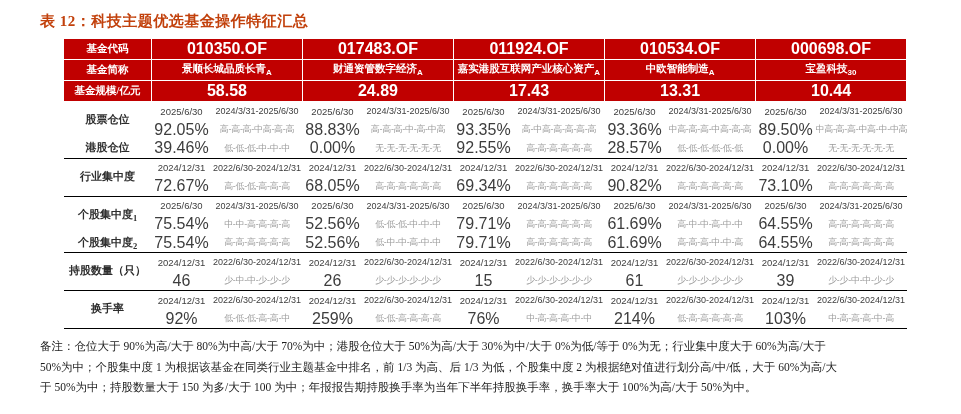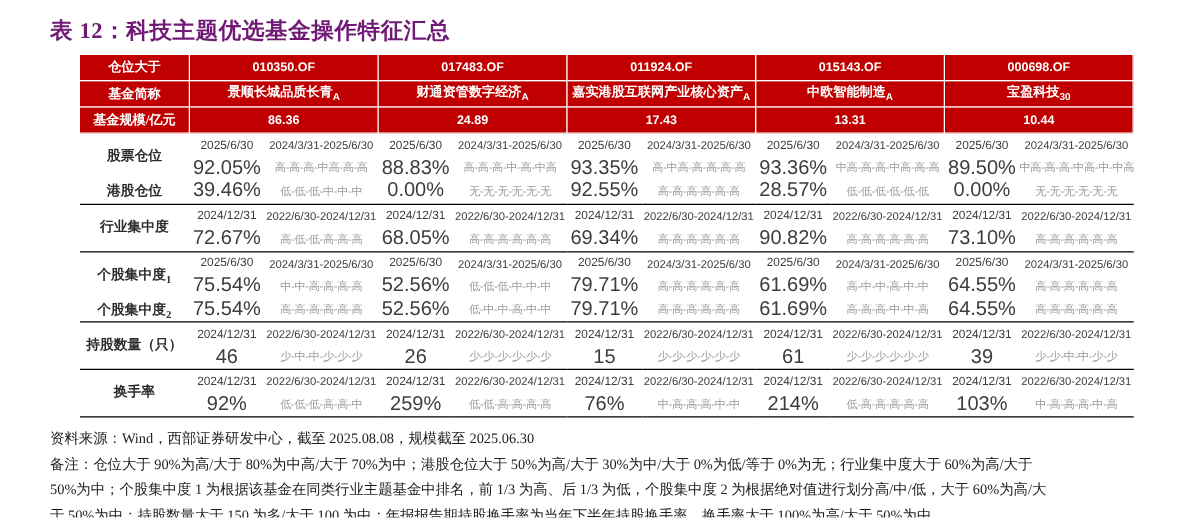--- a/index.html
+++ b/index.html
@@ -1,28 +1,28 @@
 <!DOCTYPE html>
 <html><head>
 <meta charset="utf-8">
 <style>
   html,body{margin:0;padding:0;background:#ffffff;}
   body{width:961px;height:414px;overflow:hidden;
        font-family:"Liberation Sans","DejaVu Sans",sans-serif;}
   .page{padding:10px 0 0 40px;}
-  .title{color:#701a75;font-size:18px;font-weight:bold;
+  .title{color:#c2410c;font-size:15px;font-weight:bold;
          font-family:"Liberation Serif","DejaVu Serif",serif;
          margin:2px 0 7px 0;letter-spacing:.5px;}
   table.fund{border-collapse:collapse;table-layout:fixed;width:843px;margin-left:23px;}
   table.fund td{padding:0;text-align:center;vertical-align:middle;white-space:nowrap;overflow:visible;}
   
   thead td{background:#c00000;color:#ffffff;border:1.5px solid #ffffff;
            font-weight:bold;height:20px;}
   thead td.hl{font-size:10.5px;font-family:"Liberation Serif","DejaVu Serif",serif;}
-  thead td.hv{font-size:10px;}
+  thead td.hv{font-size:16px;}
   thead td.hn{font-size:10.5px;margin-top:45px;}
   sub.ns{font-size:8px;}
   sub.ls{font-size:8.5px;color:inherit;}
   
   tbody td{height:18.5px;}
   tbody.grp{border-top:1.2px solid #000;}
   tbody.grp.first{border-top:none;margin-top:28px;}
   tbody.grp.last{border-bottom:1.6px solid #000;}
   td.lbl{font-weight:bold;color:#2d2d2d;font-size:11px;
          font-family:"Liberation Serif","DejaVu Serif",serif;}
@@ -52,38 +52,38 @@
       <col style="width:60px">
         <col style="width:91px">
       <col style="width:60px">
         <col style="width:91px">
       <col style="width:60px">
         <col style="width:91px">
     </colgroup>
 
     <thead>
       <tr>
-        <td class="hl">仓位大于</td>
+        <td class="hl">基金代码</td>
         <td class="hv" colspan="2">010350.OF</td>
         <td class="hv" colspan="2">017483.OF</td>
         <td class="hv" colspan="2">011924.OF</td>
-        <td class="hv" colspan="2">015143.OF</td>
+        <td class="hv" colspan="2">010534.OF</td>
         <td class="hv" colspan="2">000698.OF</td>
       </tr>
       <tr>
         <td class="hl">基金简称</td>
         <td class="hn" colspan="2"><span>景顺长城品质长青</span><sub class="ns">A</sub></td>
         <td class="hn" colspan="2"><span>财通资管数字经济</span><sub class="ns">A</sub></td>
         <td class="hn" colspan="2"><span>嘉实港股互联网产业核心资产</span><sub class="ns">A</sub></td>
         <td class="hn" colspan="2"><span>中欧智能制造</span><sub class="ns">A</sub></td>
         <td class="hn" colspan="2"><span>宝盈科技</span><sub class="ns">30</sub></td>
       </tr>
       <tr>
         <td class="hl">基金规模/亿元</td>
-        <td class="hv" colspan="2">86.36</td>
+        <td class="hv" colspan="2">58.58</td>
         <td class="hv" colspan="2">24.89</td>
         <td class="hv" colspan="2">17.43</td>
         <td class="hv" colspan="2">13.31</td>
         <td class="hv" colspan="2">10.44</td>
       </tr>
     </thead>
 
     <tbody class="grp first">
       <tr>
         <td class="lbl" rowspan="2"><span>股票仓位</span><sub class="ls"></sub></td>
@@ -245,19 +245,18 @@
         <td class="sv">中-高-高-高-中-中</td>
         <td class="pv">214%</td>
         <td class="sv">低-高-高-高-高-高</td>
         <td class="pv">103%</td>
         <td class="sv">中-高-高-高-中-高</td>
       </tr>
     </tbody>
   </table>
 
   <div class="footer">
-    <div>资料来源：Wind，西部证券研发中心，截至 2025.08.08，规模截至 2025.06.30</div>
     <div>备注：仓位大于 90%为高/大于 80%为中高/大于 70%为中；港股仓位大于 50%为高/大于 30%为中/大于 0%为低/等于 0%为无；行业集中度大于 60%为高/大于</div>
     <div>50%为中；个股集中度 1 为根据该基金在同类行业主题基金中排名，前 1/3 为高、后 1/3 为低，个股集中度 2 为根据绝对值进行划分高/中/低，大于 60%为高/大</div>
     <div>于 50%为中；持股数量大于 150 为多/大于 100 为中；年报报告期持股换手率为当年下半年持股换手率，换手率大于 100%为高/大于 50%为中。</div>
   </div>
 
 </div>
 
 </body></html>

